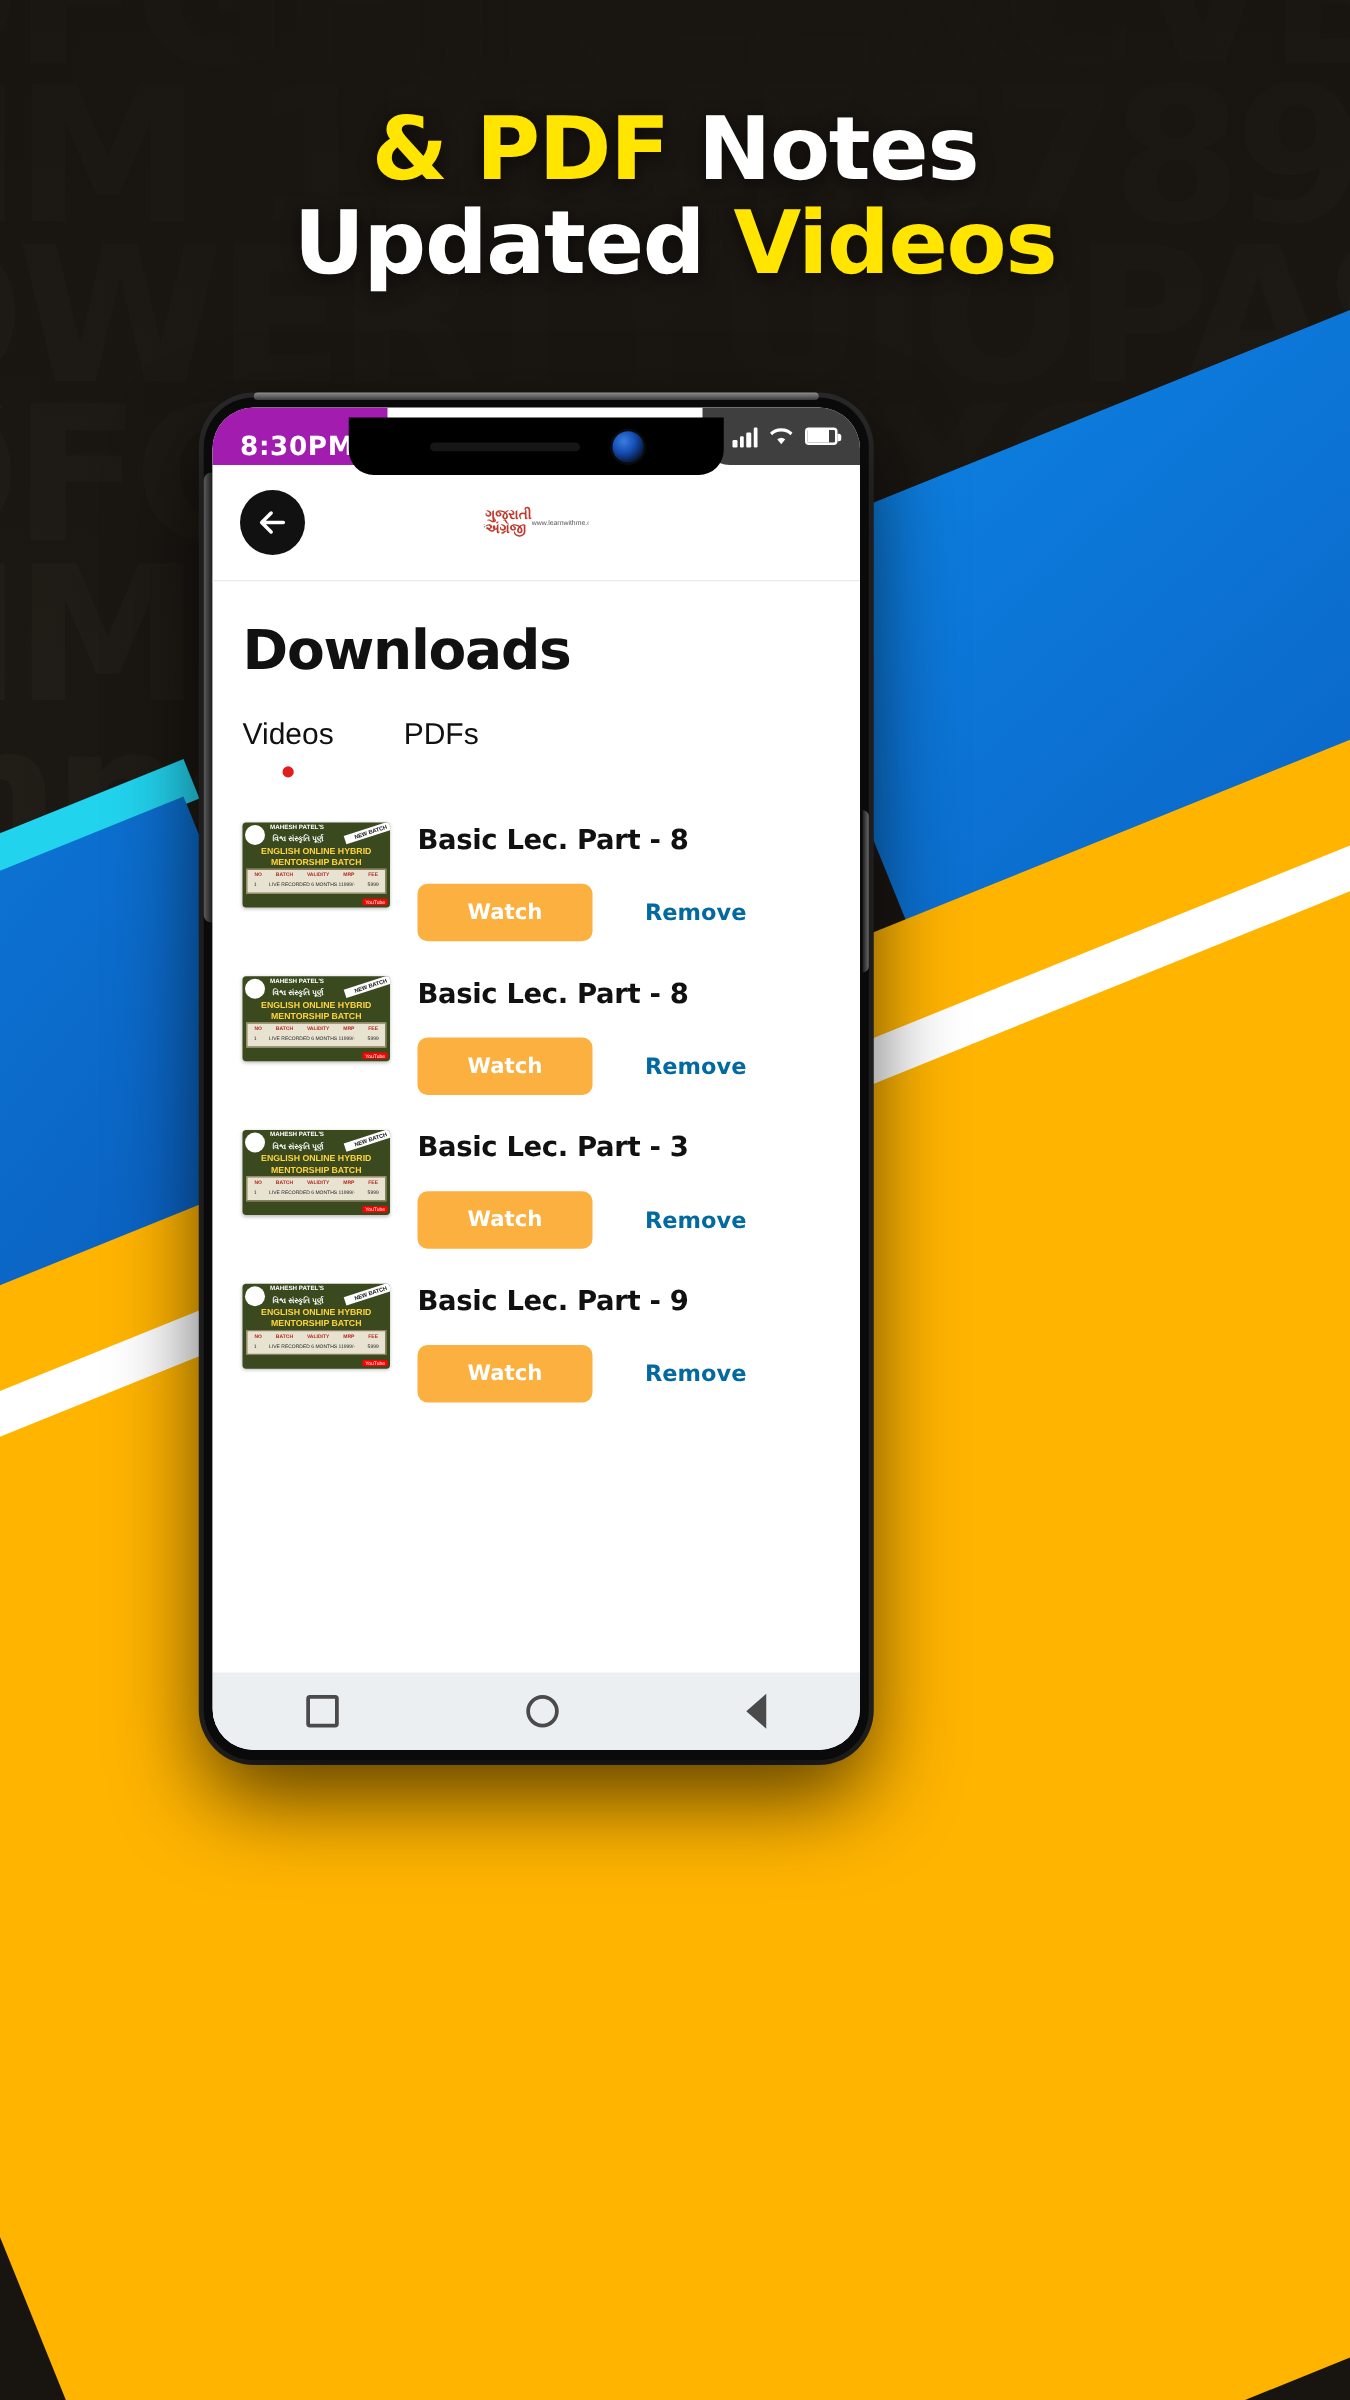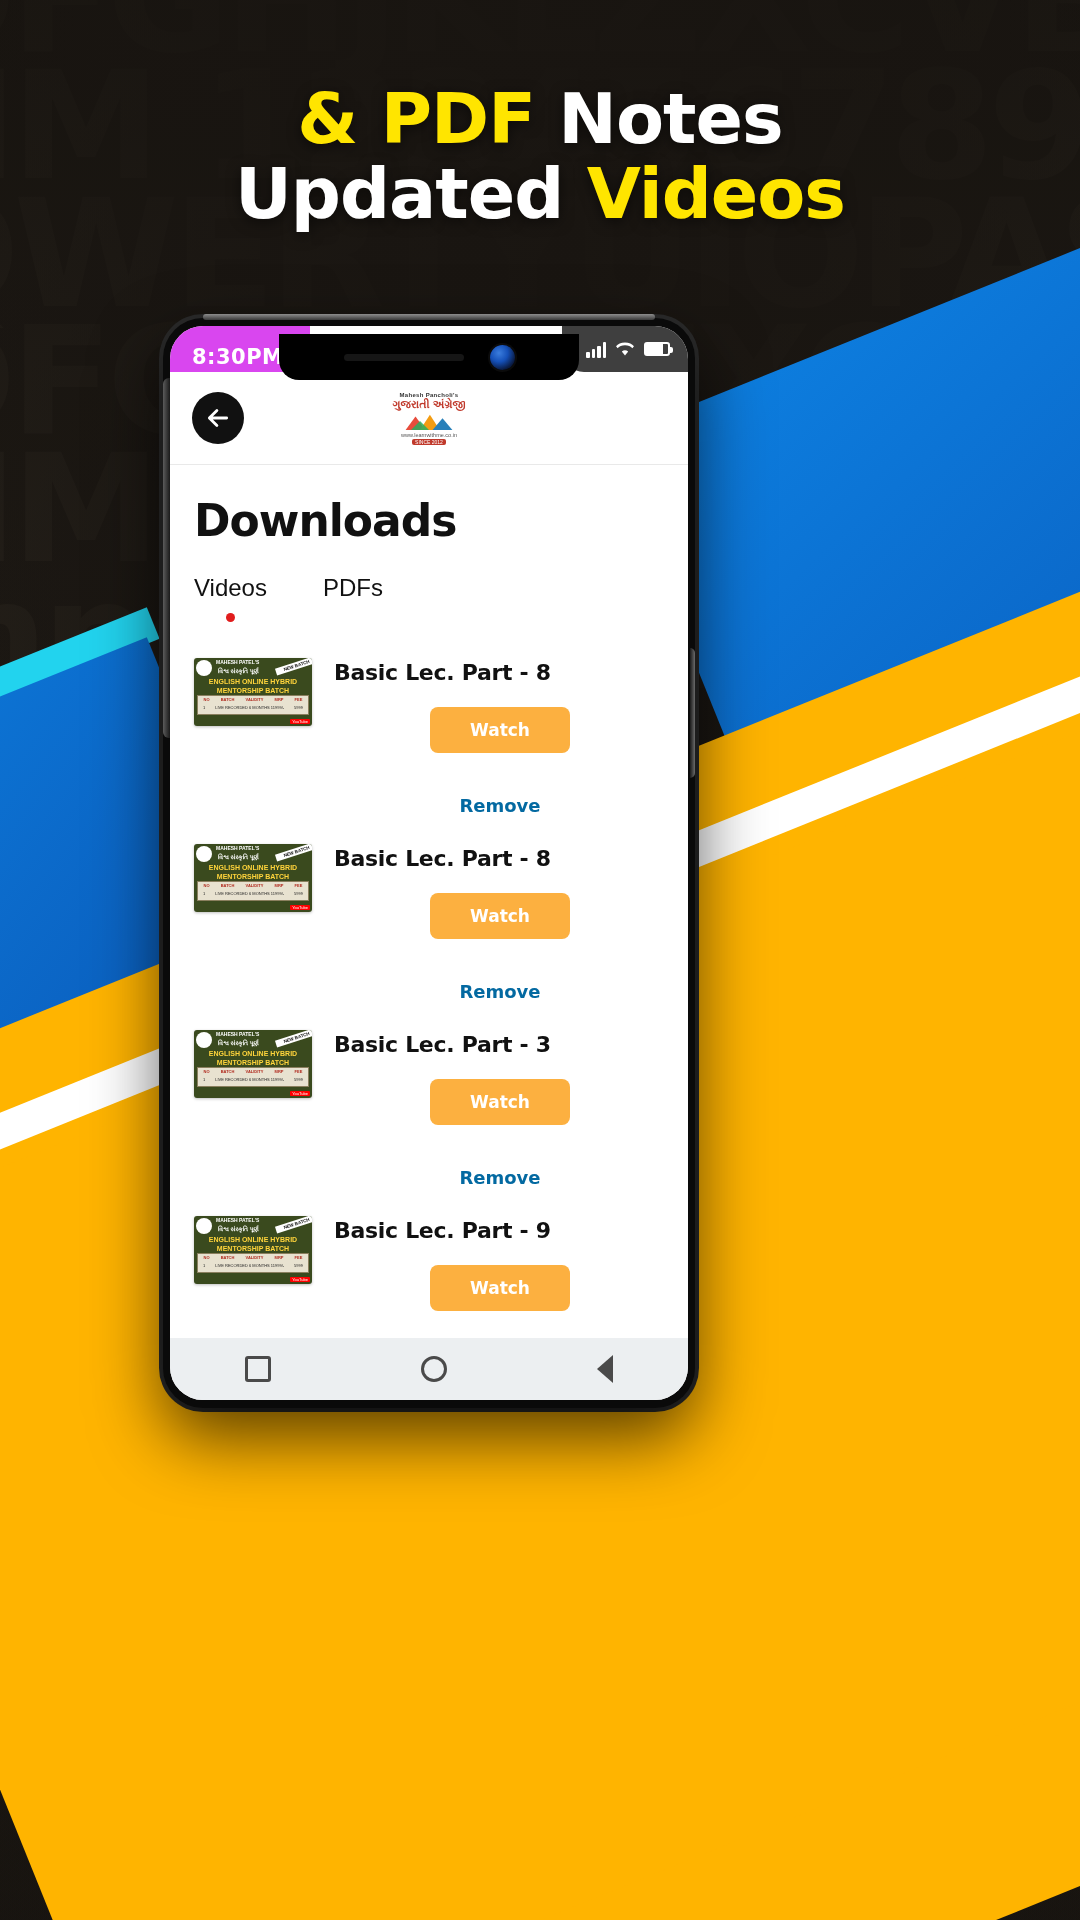--- a/index.html
+++ b/index.html
@@ -138,21 +138,21 @@
   }
 
   
   #statusbar {
     position:absolute; top:0; left:0; right:0; height:46px;
     display:flex; align-items:center; justify-content:space-between;
     color:#fff; z-index:12;
     pointer-events:none;
   }
   #statusbar .sb-left {
-    background:#d946ef;
+    background:#a21caf;
     border-radius:0 0 22px 0;
     padding:16px 26px 0 22px;
     height:46px; display:flex; align-items:center;
     font-size:21px; font-weight:bold; letter-spacing:.5px;
     font-family:"DejaVu Sans", sans-serif;
   }
   #statusbar .sb-right {
     background:#3f3f3f;
     border-radius:0 0 0 22px;
     padding:0 18px 0 24px;
@@ -186,21 +186,21 @@
     width:52px; height:52px; border-radius:50%;
     background:#111; color:#fff;
     display:flex; align-items:center; justify-content:center;
     font-size:26px; line-height:1; flex:none;
     cursor:pointer;
   }
   #logo {
     position:absolute; left:50%; transform:translateX(-50%);
     width:84px; height:84px; border-radius:50%;
     background:#fff;
-    display:flex; flex-direction:column; align-items:center; justify-content:center;
+    display:flex; flex-direction:row; align-items:center; justify-content:center;
     overflow:hidden;
   }
   #logo .l-top {
     font-size:6px; color:#333; font-weight:bold; letter-spacing:.3px;
   }
   #logo .l-mid {
     font-size:11px; color:#c0392b; font-weight:bold; line-height:1; margin:1px 0;
   }
   #logo .l-mountain { width:54px; height:20px; position:relative; }
   #logo .l-bot {
@@ -285,21 +285,21 @@
     position:absolute; right:2px; bottom:2px;
     background:#f00; color:#fff; font-size:4px;
     padding:0 2px; border-radius:1px;
   }
   .row .info { flex:1; padding-top:2px; }
   .row .r-title {
     font-family:"DejaVu Sans", sans-serif;
     font-weight:bold; font-size:22px; color:#111; letter-spacing:-.3px;
   }
   .row .r-actions {
-    display:flex; align-items:center; gap:42px; margin-top:22px;flex-direction:column;
+    display:flex; align-items:center; gap:42px; margin-top:22px;
   }
   .btn-watch {
     background:#FCB040; color:#ffffff;
     border:none; border-radius:8px;
     font-family:"DejaVu Sans", sans-serif;
     font-weight:bold; font-size:17px;
     padding:13px 0; width:140px; text-align:center;
     cursor:pointer;
   }
   .btn-remove {

